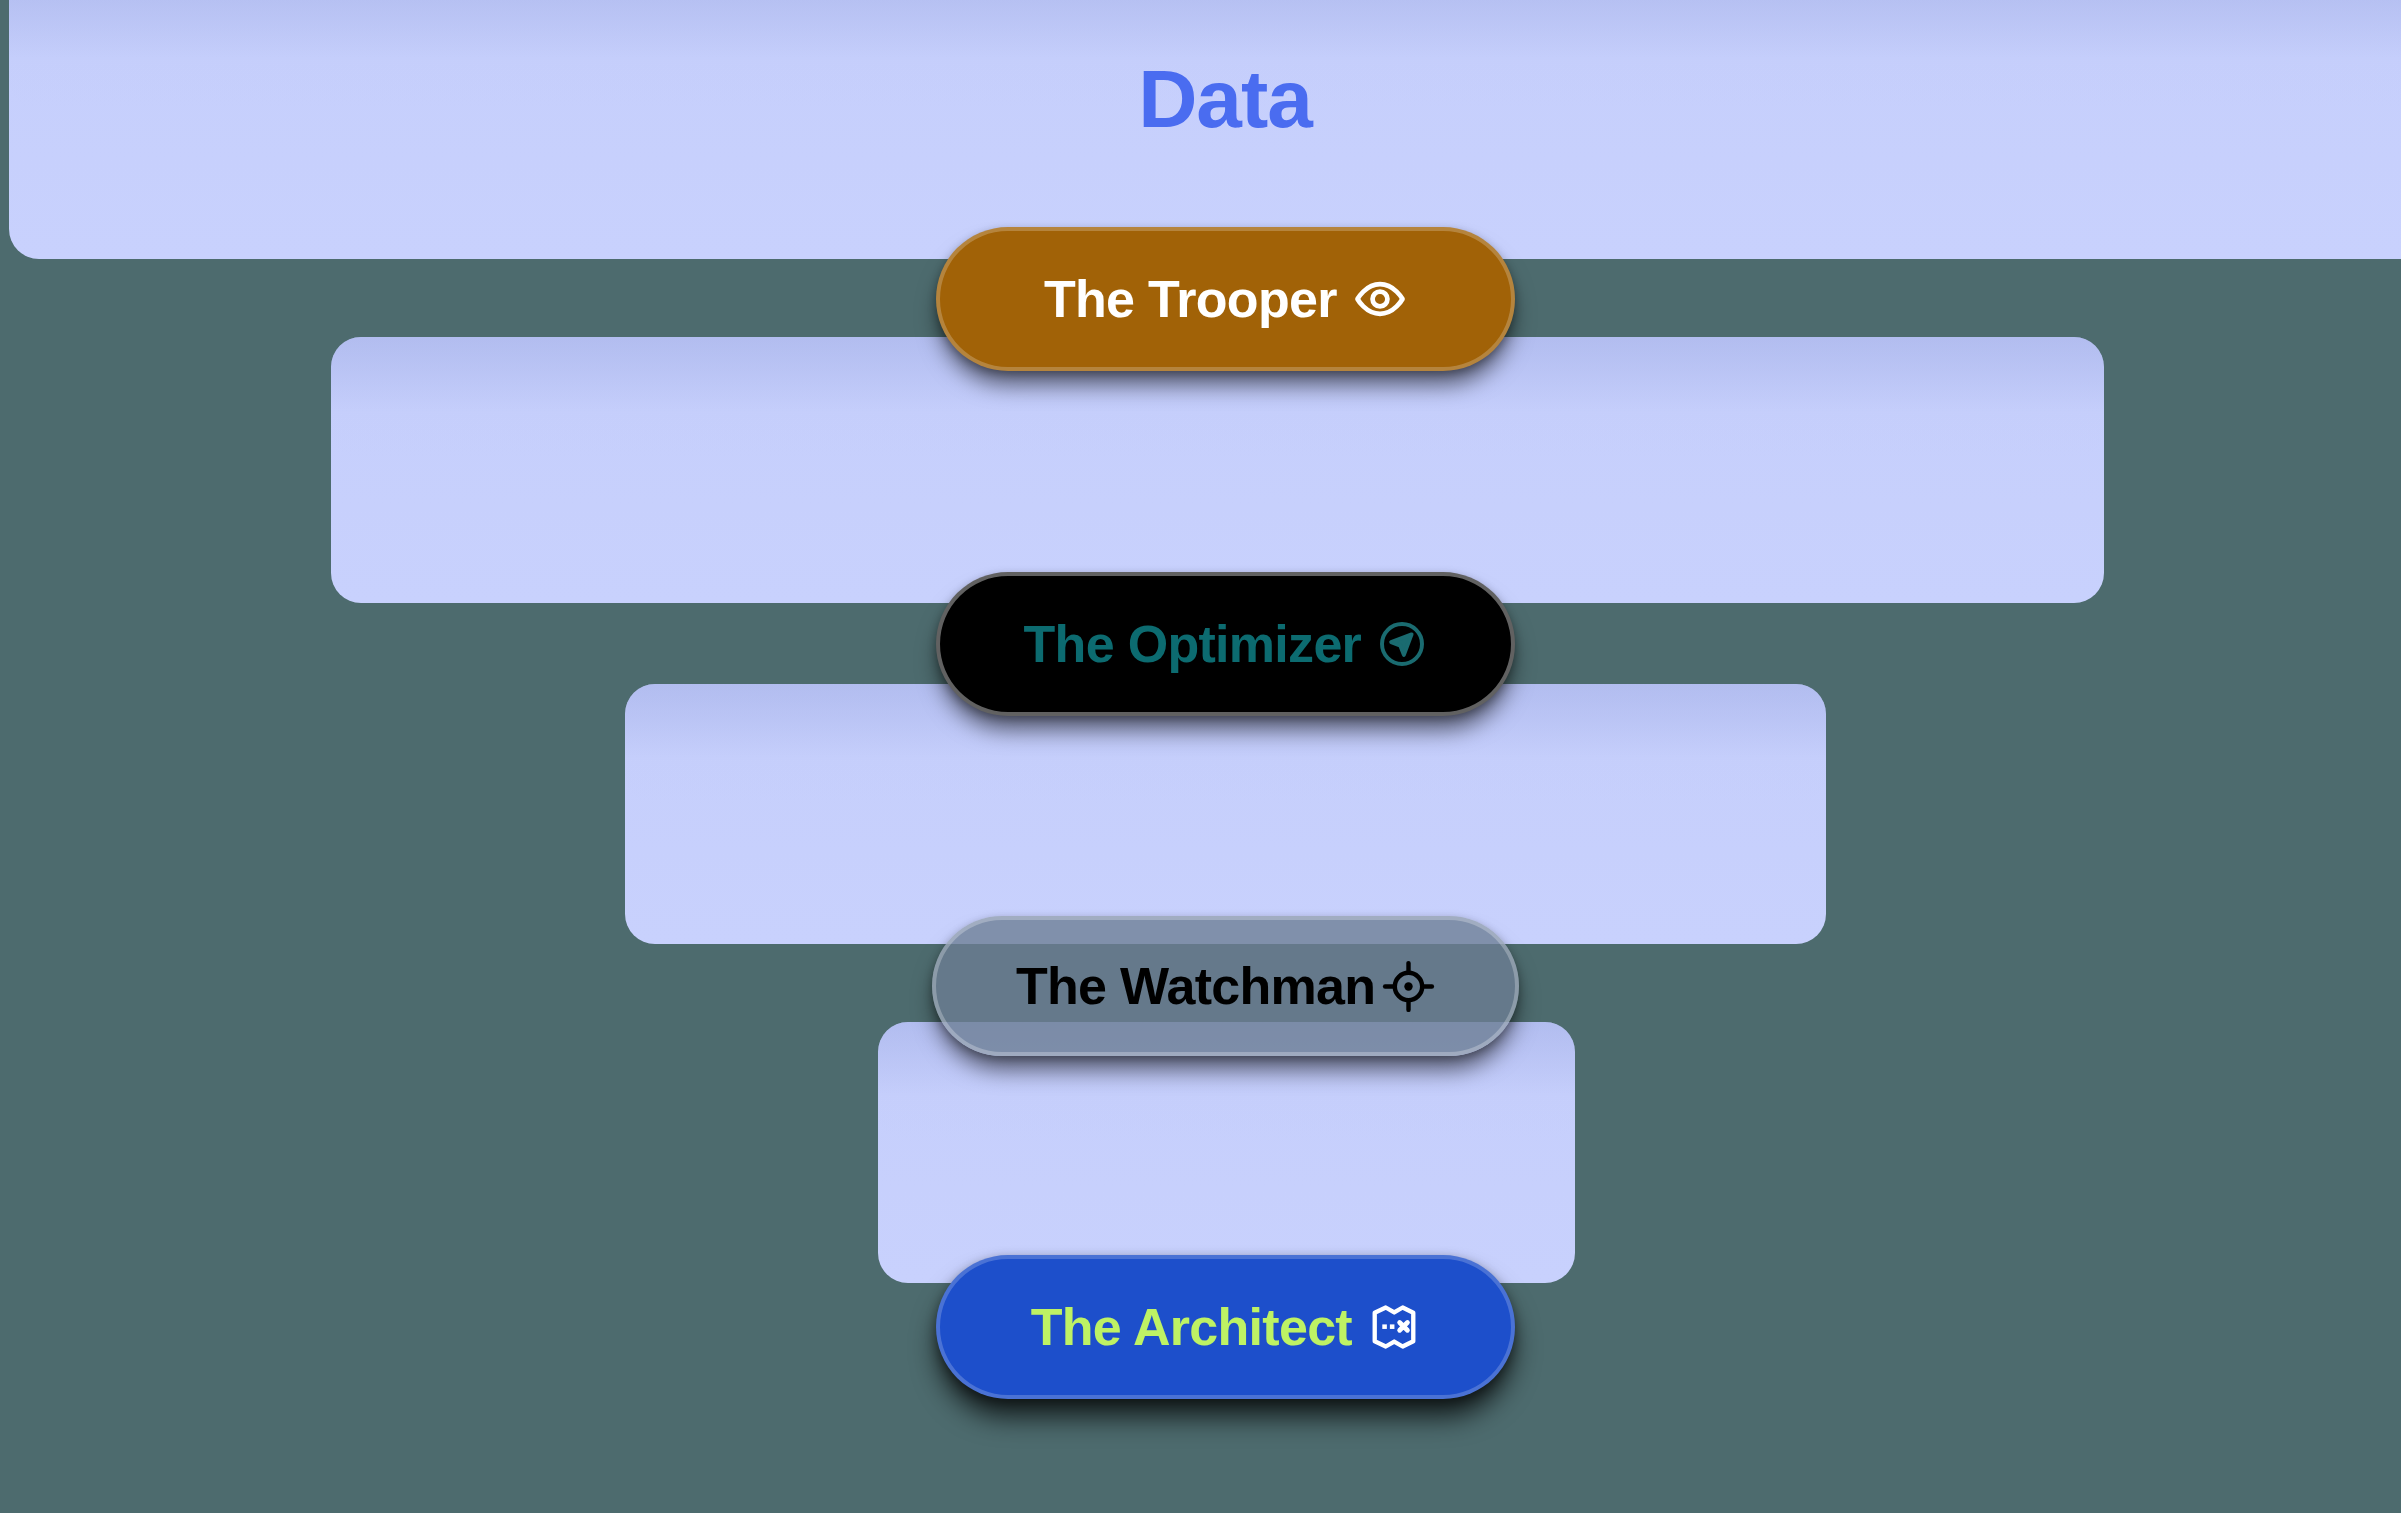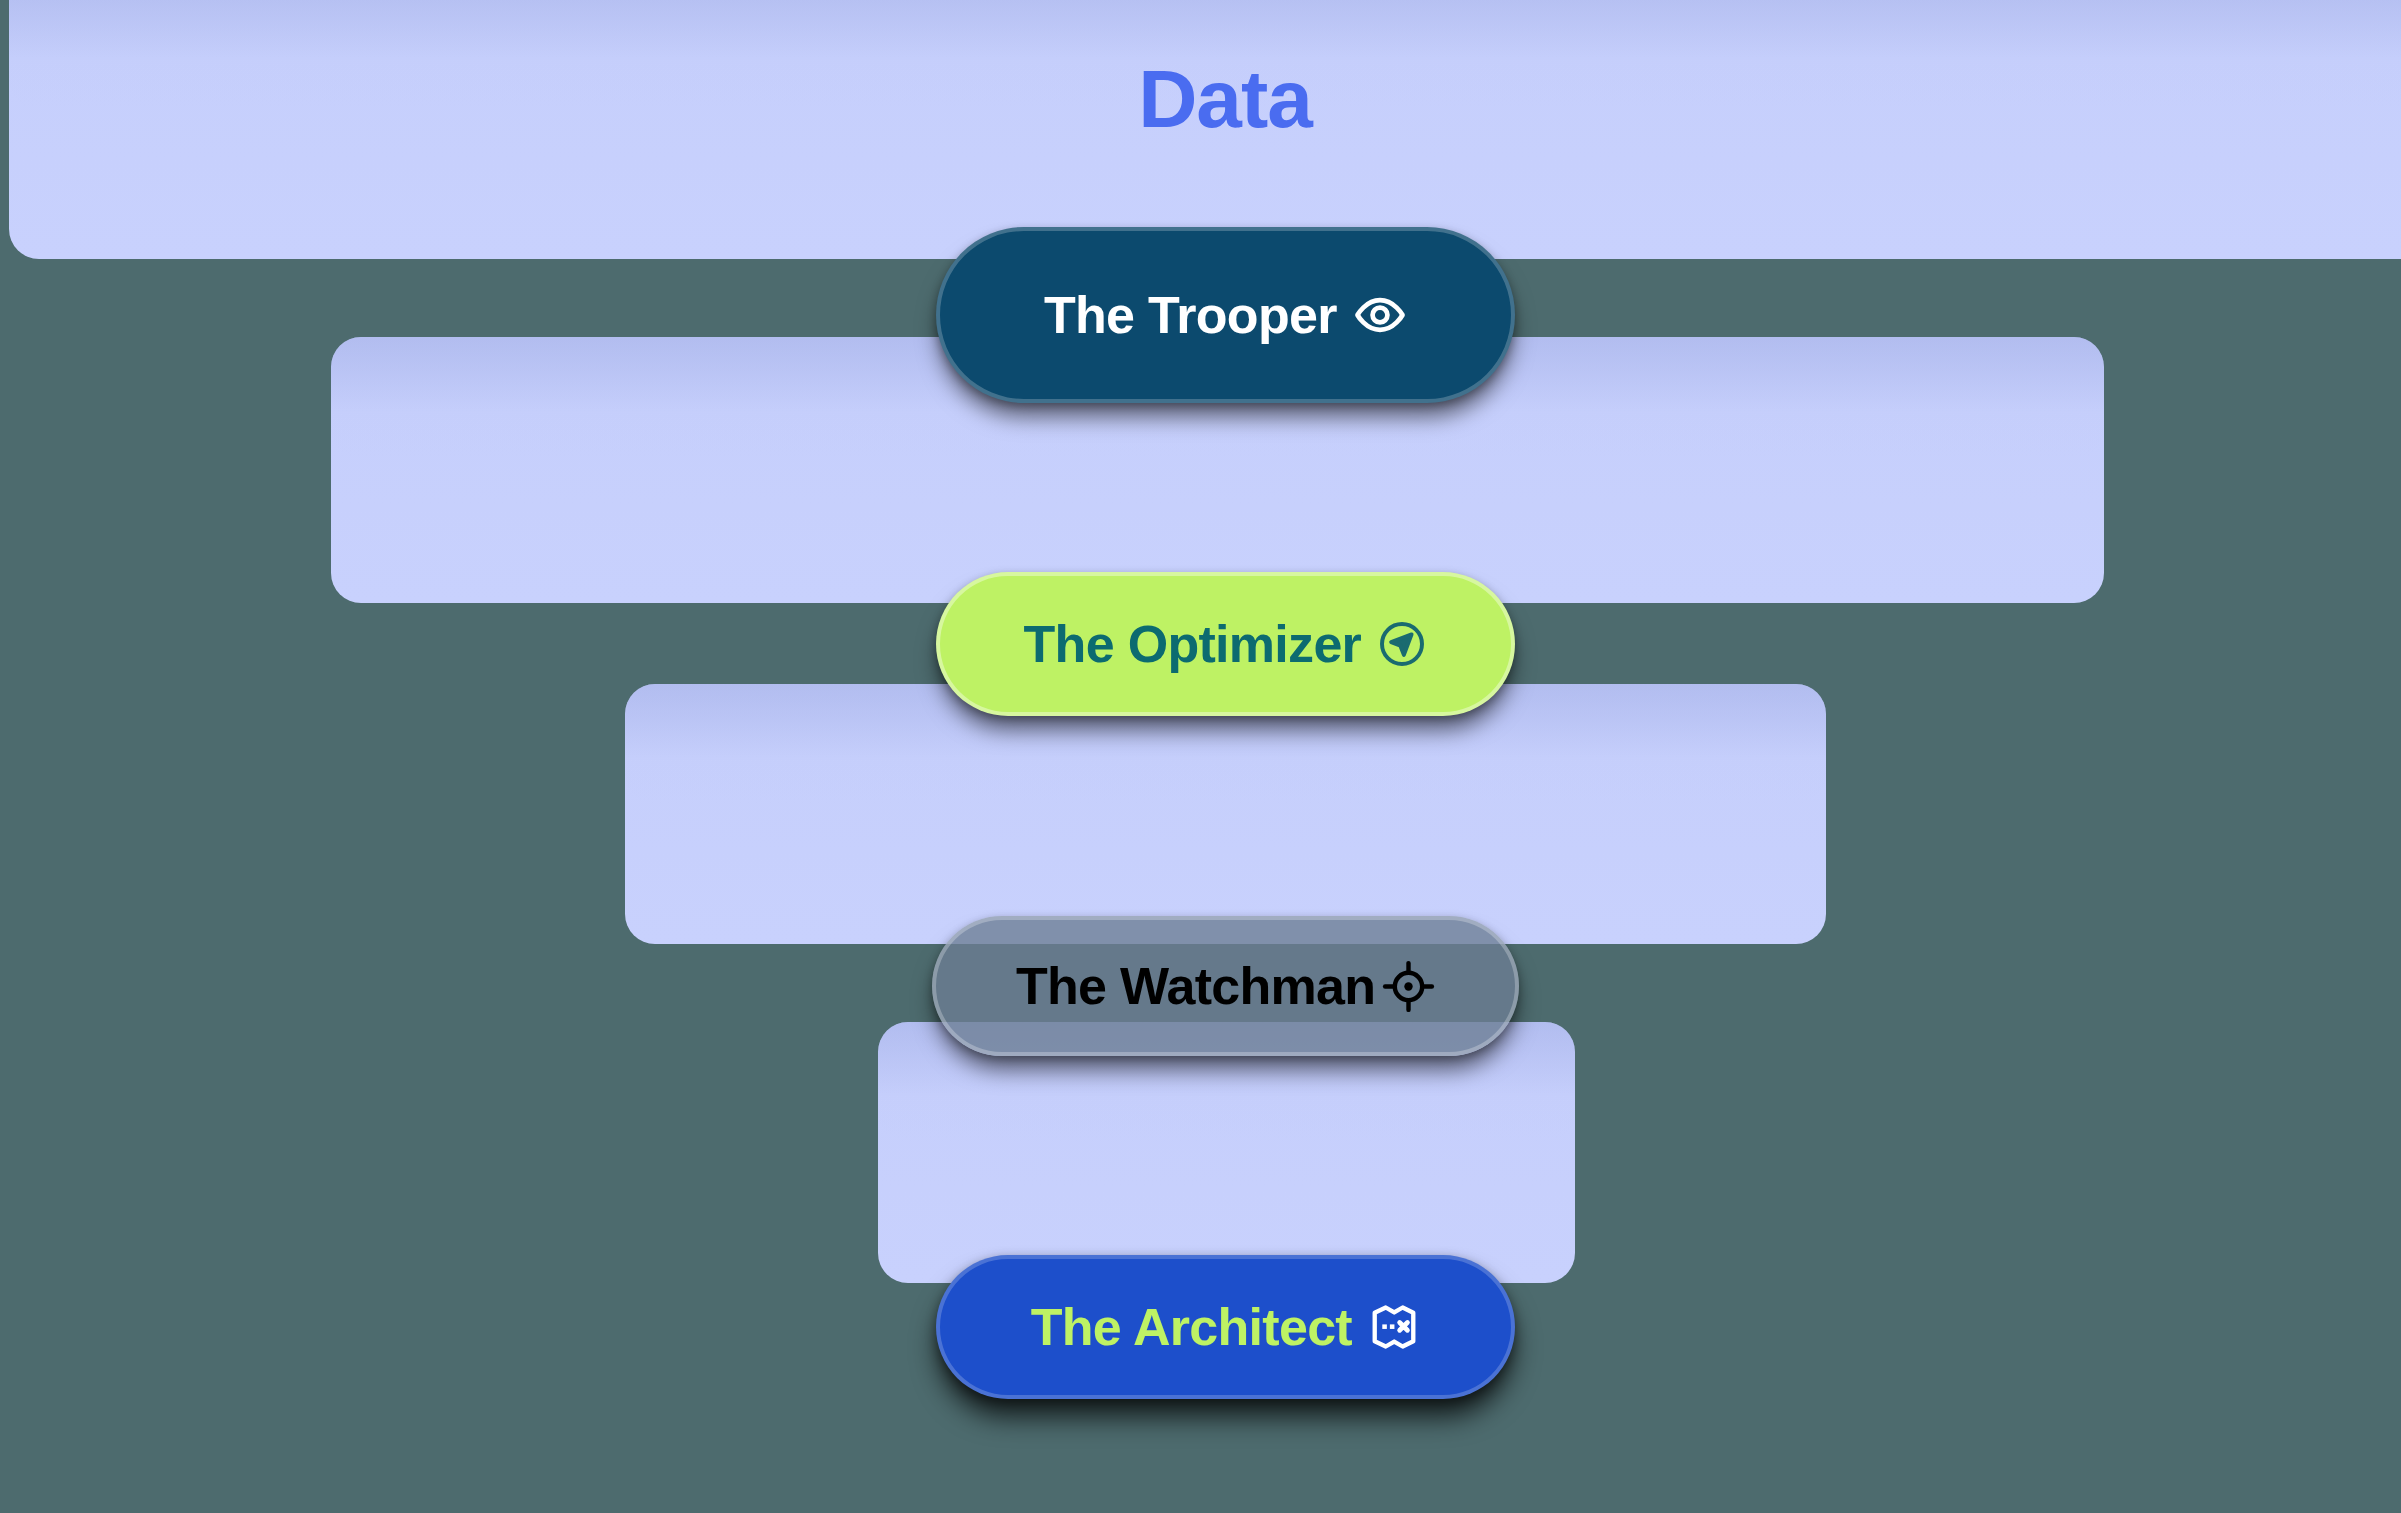--- a/index.html
+++ b/index.html
@@ -82,31 +82,31 @@
   }
   .stage-icon {
     display: block;
     flex: 0 0 auto;
     line-height: 0;
   }
 
   
   #pill-trooper {
     left: 936px; top: 227px;
-    width: 579px; height: 176px;
-    background: #0c4a6e;
+    width: 579px; height: 144px;
+    background: #a16207;
     border: 4.8px solid rgba(255,255,255,0.22);
   }
   #pill-trooper .stage-label { color: #FFFFFF; }
 
   
   #pill-optimizer {
     left: 936px; top: 572px;
     width: 579px; height: 144px;
-    background: #bef264;
+    background: #000000;
     border: 4.8px solid rgba(255,255,255,0.38);
   }
   #pill-optimizer .stage-label { color: #0C6B70; }
 
   
   #pill-watchman {
     left: 932px; top: 916px;
     width: 587px; height: 140px;
     background: rgba(108,125,148,0.78);
     border: 4.8px solid rgba(255,255,255,0.26);

